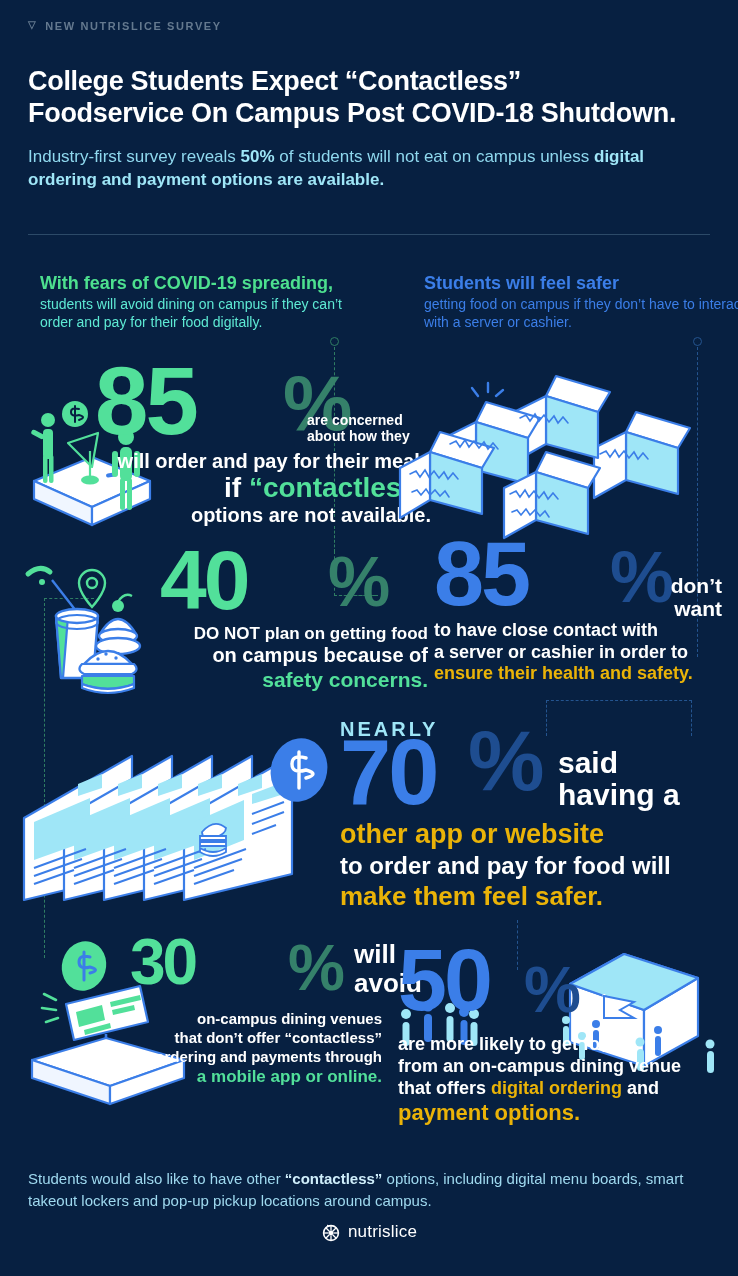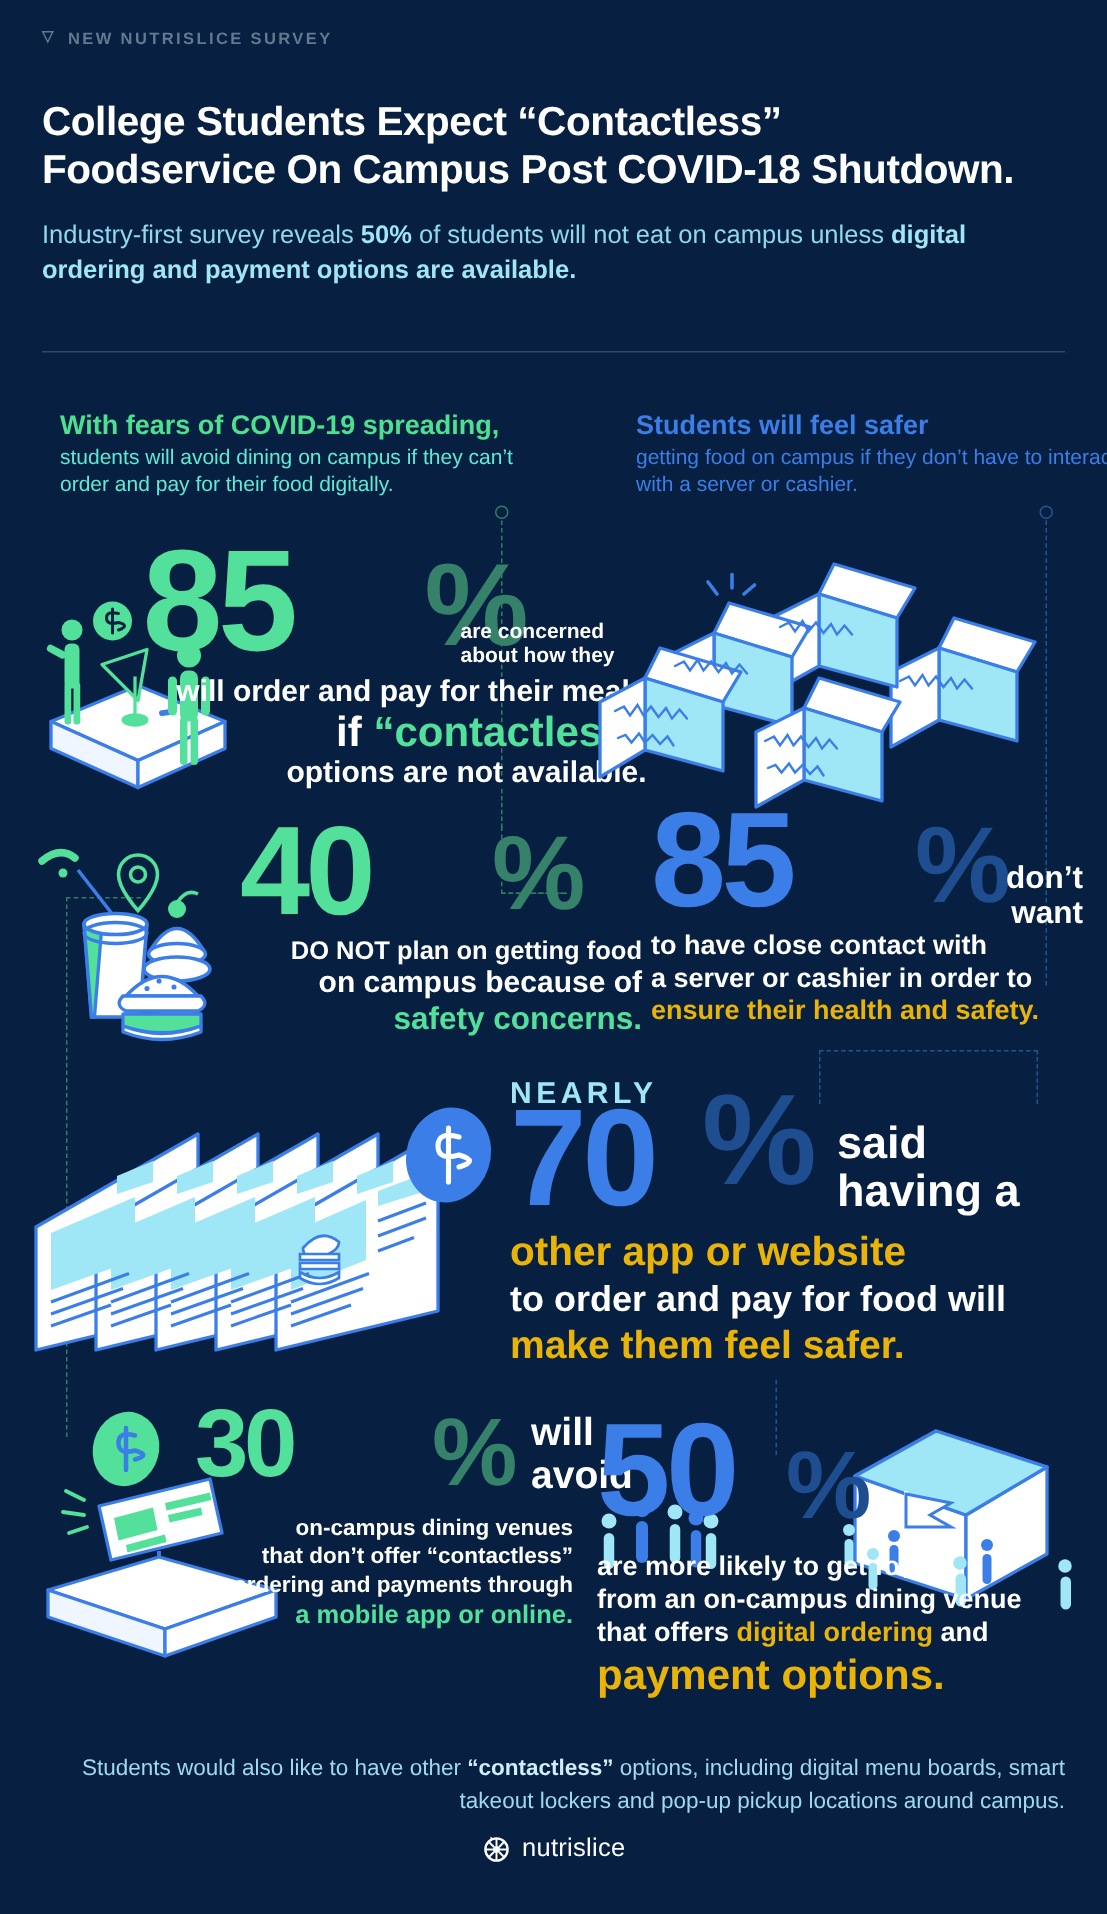--- a/index.html
+++ b/index.html
@@ -71,21 +71,21 @@
   .g-pct{color:#35816a;}
   .b-num{color:#3b7ee8;}
   .b-pct{color:#1e4d90;}
   .body{color:#ffffff;font-weight:bold;}
   .hi-green{color:#52e09a;}
   .hi-blue{color:#eab308;}
   .nearly{color:#9fe6f7;font-size:20px;font-weight:bold;letter-spacing:3px;}
 
   
   .footer{
-    position:absolute;left:28px;top:1168px;width:682px;text-align:right;
+    position:absolute;left:28px;top:1168px;width:682px;text-align:left;
     color:#9fd9ef;font-size:15px;line-height:1.45;
   }
   .footer b{color:#cfeefb;font-weight:bold;}
   .brand{
     position:absolute;left:0;top:1222px;width:738px;
     display:flex;align-items:center;justify-content:center;gap:7px;
     color:#ffffff;font-size:17px;letter-spacing:.2px;
   }
 
   
@@ -463,21 +463,21 @@
 
   <div class="stat" id="stat-50-blue" style="left:398px;top:946px;width:312px;">
     <div style="position:relative;height:74px;">
       <span class="num b-num" style="position:absolute;left:0;top:-2px;font-size:88px;">50</span>
       <span class="pct b-pct" style="position:absolute;left:126px;top:18px;font-size:64px;">%</span>
     </div>
     <div class="body" style="font-size:18px;line-height:1.22;width:308px;position:relative;top:14px;">
       <span>are more likely to get food</span><br>
       <span>from an on-campus dining venue</span><br>
       <span>that offers </span><span class="hi-blue">digital ordering</span><span> and</span><br>
-      <span class="hi-blue" style="font-size:28px;">payment options.</span>
+      <span class="hi-blue" style="font-size:22px;">payment options.</span>
     </div>
   </div>
 
   <div class="footer">
     <span>Students would also like to have other  </span><b>“contactless”</b><span> options, including digital menu boards, smart takeout lockers and pop-up pickup locations around campus.</span>
   </div>
 
   <div class="brand">
     <span>
       <svg width="20" height="20" viewBox="0 0 20 20">

